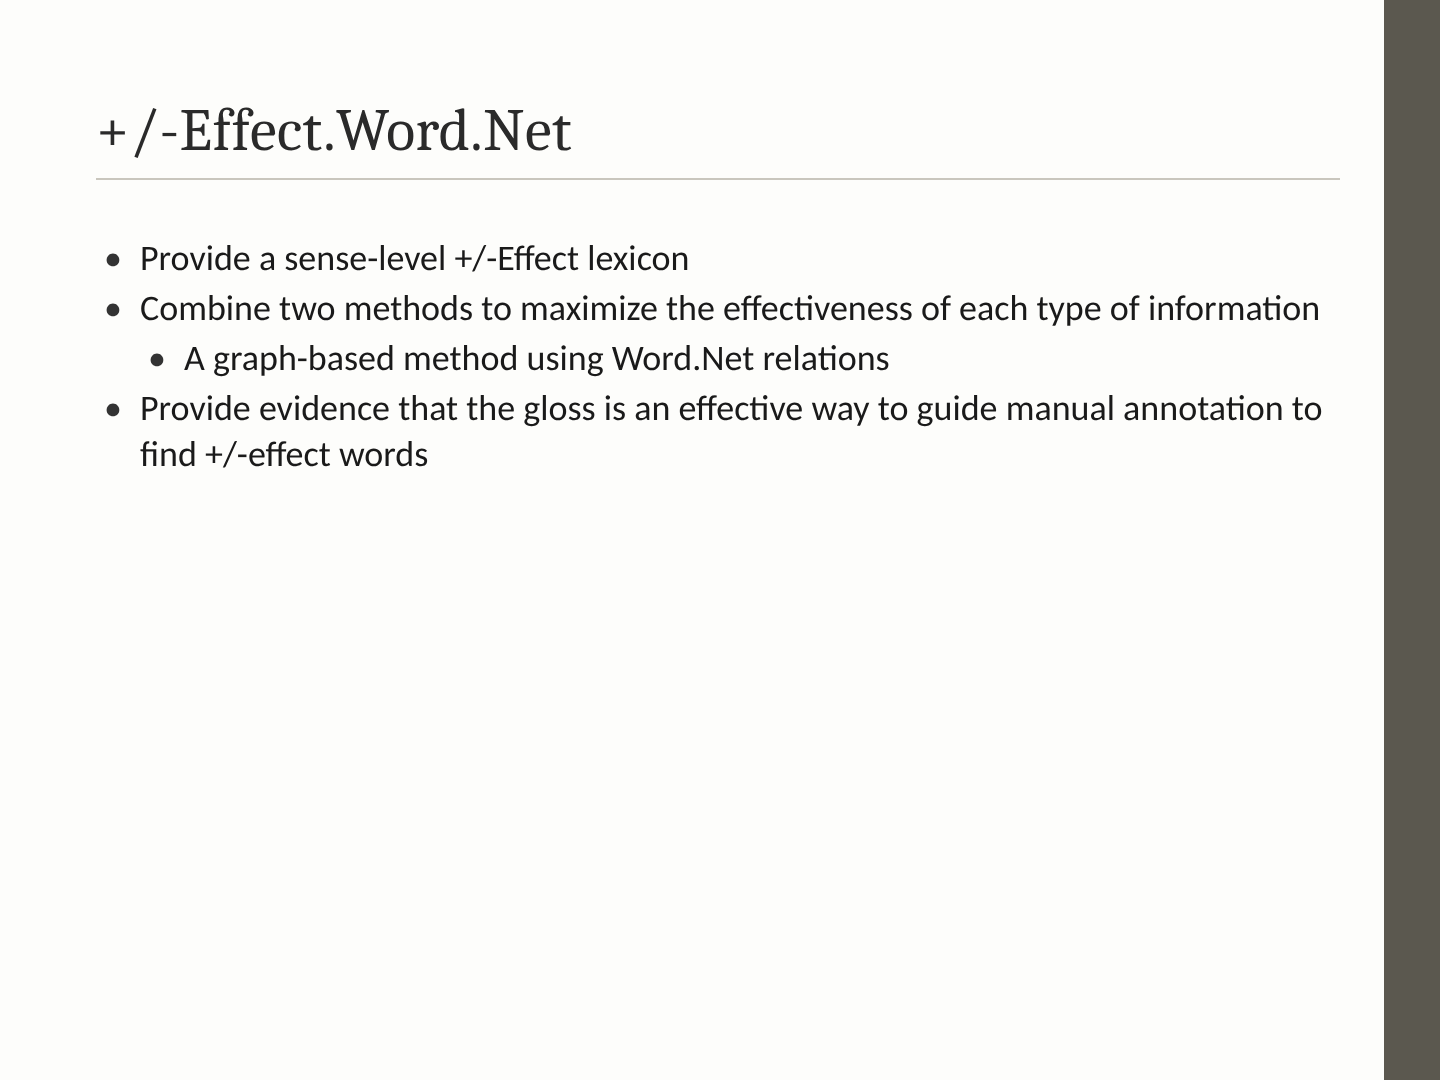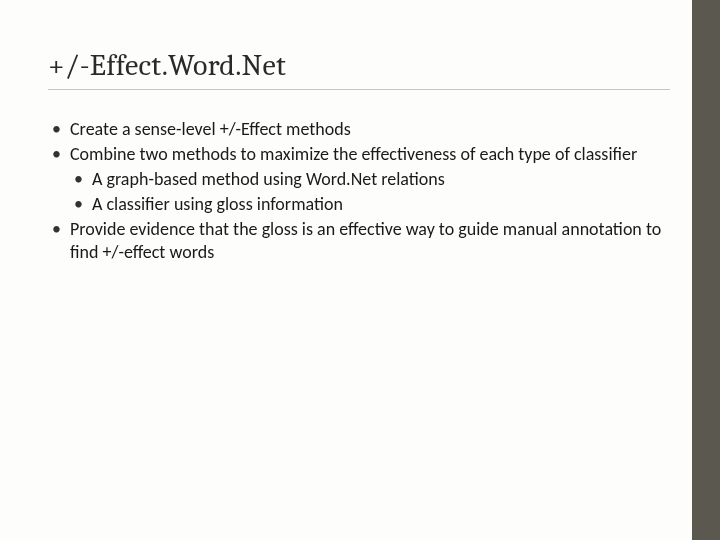--- a/index.html
+++ b/index.html
@@ -93,30 +93,27 @@
 
 <div class="slide">
   <div class="side-stripe"></div>
 
   <div class="content">
     <h1 class="title">+/-Effect.Word.Net</h1>
     <hr class="title-rule">
 
     <ul class="bullets">
       <li>
-        <span>Create a sense-level +/-Effect methods</span>
+        <span>Provide a sense-level +/-Effect lexicon</span>
       </li>
       <li>
-        <span>Combine two methods to maximize the effectiveness of each type of classifier</span>
+        <span>Combine two methods to maximize the effectiveness of each type of information</span>
         <ul>
           <li>
             <span>A graph-based method using Word.Net relations</span>
-          </li>
-          <li>
-            <span>A classifier using gloss information</span>
           </li>
         </ul>
       </li>
       <li>
         <span>Provide evidence that the gloss is an effective way to guide manual annotation to find +/-effect words</span>
       </li>
     </ul>
   </div>
 </div>
 

